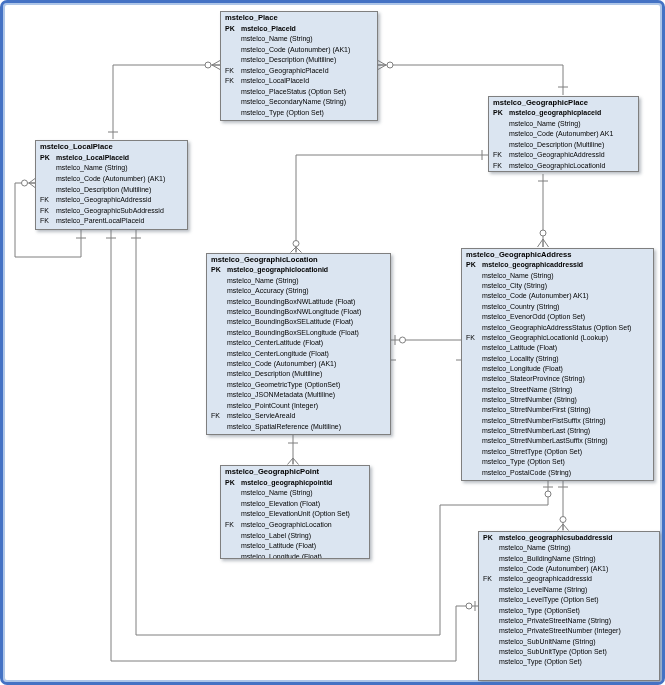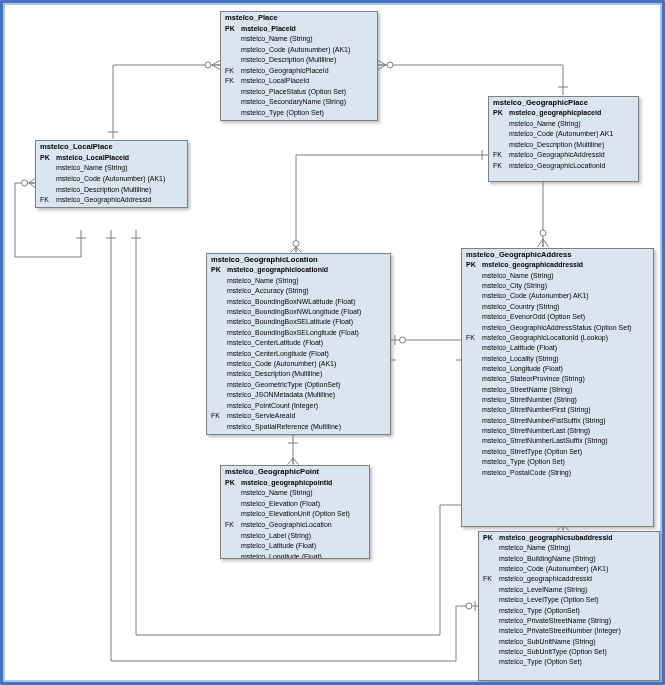--- a/index.html
+++ b/index.html
@@ -2,21 +2,21 @@
 <html><head>
 <meta charset="utf-8">
 <style>
   html,body{margin:0;padding:0;background:#fff;}
   #frame{
     position:relative;
     width:665px;height:685px;
     box-sizing:border-box;
     background:#ffffff;
     border:3px solid #4472c4;
-    border-radius:1px;
+    border-radius:7px;
     box-shadow:inset 0 0 0 2px #aec6e8;
     overflow:hidden;
     font-family:"Liberation Sans","DejaVu Sans",sans-serif;
   }
   #connectors{position:absolute;left:0;top:0;z-index:1;}
   #entities{position:absolute;left:0;top:0;width:100%;height:100%;z-index:2;pointer-events:none;}
   .entity{
     position:absolute;
     box-sizing:border-box;
     background:#dbe5f1;
@@ -133,32 +133,32 @@
           <div class="row"><span class="pfx"></span><span>mstelco_Name (String)</span></div>
           <div class="row"><span class="pfx"></span><span>mstelco_Code (Autonumber) (AK1)</span></div>
           <div class="row"><span class="pfx"></span><span>mstelco_Description (Multiline)</span></div>
           <div class="row"><span class="pfx">FK</span><span>mstelco_GeographicPlaceId</span></div>
           <div class="row"><span class="pfx">FK</span><span>mstelco_LocalPlaceId</span></div>
           <div class="row"><span class="pfx"></span><span>mstelco_PlaceStatus (Option Set)</span></div>
           <div class="row"><span class="pfx"></span><span>mstelco_SecondaryName (String)</span></div>
           <div class="row"><span class="pfx"></span><span>mstelco_Type (Option Set)</span></div>
         </div>
     </div>
-      <div class="entity" style="left: 485px; top: 93px; width: 151px; height: 86px; line-height: 10.43px;">
+      <div class="entity" style="left: 485px; top: 93px; width: 151px; height: 76px; line-height: 10.43px;">
       <div class="etitle">mstelco_GeographicPlace</div>
       <div>
           <div class="row bold"><span class="pfx">PK</span><span>mstelco_geographicplaceid</span></div>
           <div class="row"><span class="pfx"></span><span>mstelco_Name (String)</span></div>
           <div class="row"><span class="pfx"></span><span>mstelco_Code (Autonumber) AK1</span></div>
           <div class="row"><span class="pfx"></span><span>mstelco_Description (Multiline)</span></div>
           <div class="row"><span class="pfx">FK</span><span>mstelco_GeographicAddressId</span></div>
           <div class="row"><span class="pfx">FK</span><span>mstelco_GeographicLocationId</span></div>
         </div>
     </div>
-      <div class="entity" style="left: 32px; top: 137px; width: 153px; height: 68px; line-height: 10.63px;">
+      <div class="entity" style="left: 32px; top: 137px; width: 153px; height: 90px; line-height: 10.63px;">
       <div class="etitle">mstelco_LocalPlace</div>
       <div>
           <div class="row bold"><span class="pfx">PK</span><span>mstelco_LocalPlaceid</span></div>
           <div class="row"><span class="pfx"></span><span>mstelco_Name (String)</span></div>
           <div class="row"><span class="pfx"></span><span>mstelco_Code (Autonumber) (AK1)</span></div>
           <div class="row"><span class="pfx"></span><span>mstelco_Description (Multiline)</span></div>
           <div class="row"><span class="pfx">FK</span><span>mstelco_GeographicAddressid</span></div>
           <div class="row"><span class="pfx">FK</span><span>mstelco_GeographicSubAddressid</span></div>
           <div class="row"><span class="pfx">FK</span><span>mstelco_ParentLocalPlaceid</span></div>
         </div>
@@ -177,21 +177,21 @@
           <div class="row"><span class="pfx"></span><span>mstelco_CenterLongitude (Float)</span></div>
           <div class="row"><span class="pfx"></span><span>mstelco_Code (Autonumber) (AK1)</span></div>
           <div class="row"><span class="pfx"></span><span>mstelco_Description (Multiline)</span></div>
           <div class="row"><span class="pfx"></span><span>mstelco_GeometricType (OptionSet)</span></div>
           <div class="row"><span class="pfx"></span><span>mstelco_JSONMetadata (Multiline)</span></div>
           <div class="row"><span class="pfx"></span><span>mstelco_PointCount (Integer)</span></div>
           <div class="row"><span class="pfx">FK</span><span>mstelco_ServieAreaId</span></div>
           <div class="row"><span class="pfx"></span><span>mstelco_SpatialReference (Multiline)</span></div>
         </div>
     </div>
-      <div class="entity" style="left: 458px; top: 245px; width: 193px; height: 279px; line-height: 10.36px;">
+      <div class="entity" style="left: 458px; top: 245px; width: 193px; height: 233px; line-height: 10.36px;">
       <div class="etitle">mstelco_GeographicAddress</div>
       <div>
           <div class="row bold"><span class="pfx">PK</span><span>mstelco_geographicaddressid</span></div>
           <div class="row"><span class="pfx"></span><span>mstelco_Name (String)</span></div>
           <div class="row"><span class="pfx"></span><span>mstelco_City (String)</span></div>
           <div class="row"><span class="pfx"></span><span>mstelco_Code (Autonumber) AK1)</span></div>
           <div class="row"><span class="pfx"></span><span>mstelco_Country (String)</span></div>
           <div class="row"><span class="pfx"></span><span>mstelco_EvenorOdd (Option Set)</span></div>
           <div class="row"><span class="pfx"></span><span>mstelco_GeographicAddressStatus (Option Set)</span></div>
           <div class="row"><span class="pfx">FK</span><span>mstelco_GeographicLocationId (Lookup)</span></div>

